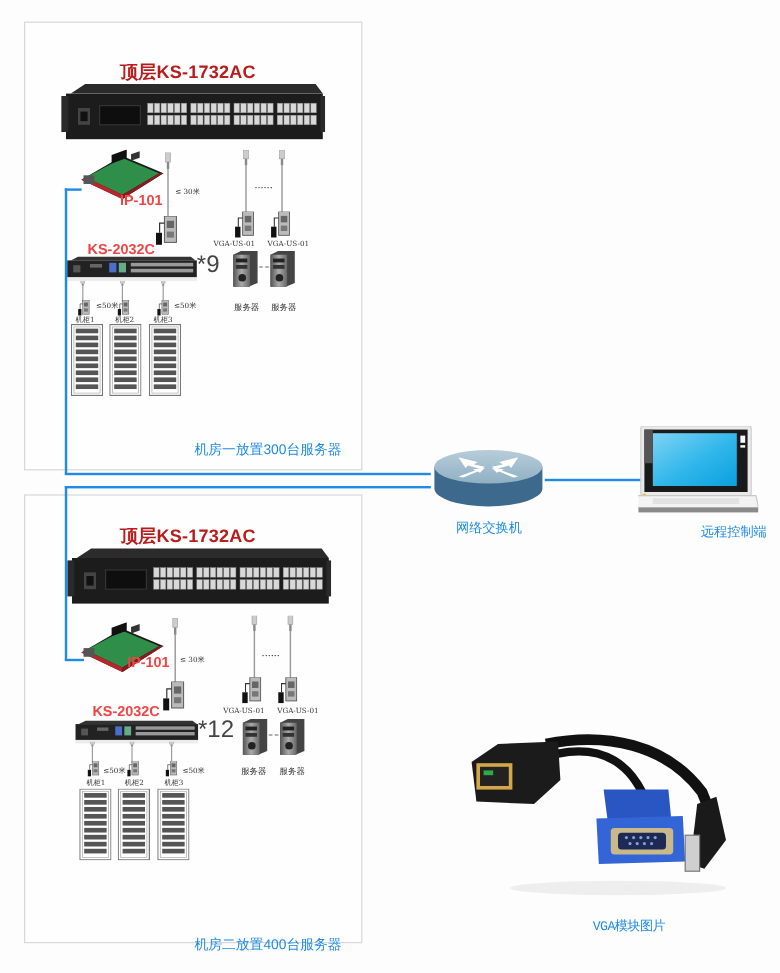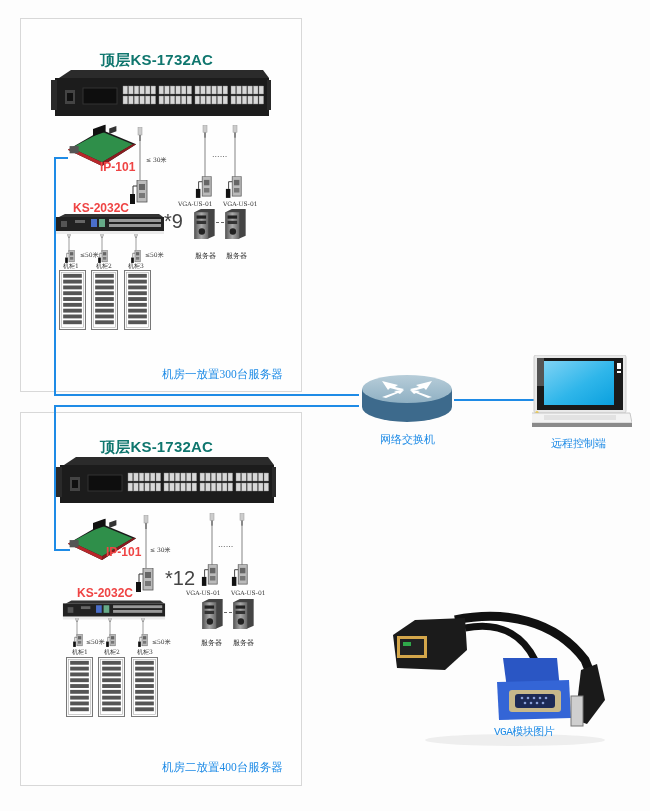--- a/index.html
+++ b/index.html
@@ -1,22 +1,22 @@
 <!DOCTYPE html>
 <html><head>
 <meta charset="utf-8">
 <style>
   html,body{margin:0;padding:0;}
   body{width:650px;height:811px;background:#fdfdfd;position:relative;overflow:hidden;font-family:"DejaVu Sans",sans-serif;}
   .abs{position:absolute;}
   .room{position:absolute;border:1px solid #d8d8d8;background:#fefefe;}
-  .title-top{font-family:"Liberation Sans",sans-serif;font-weight:bold;font-size:15px;color:#0f766e;letter-spacing:0.2px;}
+  .title-top{font-family:"Liberation Sans",sans-serif;font-weight:bold;font-size:15px;color:#b91c1c;letter-spacing:0.2px;}
   .lbl-sm{font-family:"Liberation Sans",sans-serif;font-weight:bold;font-size:12px;color:#ef4444;}
   .tiny{font-family:"DejaVu Serif",serif;font-size:6px;color:#333;white-space:nowrap;}
-  .room-caption{font-family:Liberation Serif, serif;font-size:11.5px;color:#1e8be6;text-align:center;}
+  .room-caption{font-family:Liberation Sans, sans-serif;font-size:11.5px;color:#1e8be6;text-align:center;}
   .caption{font-family:Liberation Mono, monospace;font-size:11px;color:#1e8be6;}
   .mult{font-family:"Liberation Sans",sans-serif;font-size:20px;color:#444;}
   .wire{position:absolute;background:#1e8be6;}
 </style>
 </head>
 <body>
 
 <svg width="0" height="0" style="position:absolute">
   <defs>
     <linearGradient id="gScreen" x1="0" y1="0" x2="1" y2="1">
@@ -339,21 +339,21 @@
     <use href="#server"></use>
   </svg>
 <div class="abs" style="left:224px;top:612px;width:8px;border-top:1px dashed #666;"></div>
 <div class="abs tiny" style="left:201px;top:638px;font-size:7px;">服务器</div>
 <div class="abs tiny" style="left:233px;top:638px;font-size:7px;">服务器</div>
 
 <div class="abs lbl-sm" style="left:77px;top:586px;">KS-2032C</div>
 <svg class="abs" style="left:62px;top:599px;" width="104" height="22" viewBox="0 0 110 22">
     <use href="#smallSwitch"></use>
   </svg>
-<div class="abs mult" style="left:165px;top:567px;">*12</div>
+<div class="abs mult" style="left:165px;top:597px;">*12</div>
 
 <svg class="abs" style="left:73px;top:618px;" width="8" height="18" viewBox="0 0 10 60" preserveAspectRatio="none">
     <use href="#cable"></use>
   </svg>
 <svg class="abs" style="left:106px;top:618px;" width="8" height="18" viewBox="0 0 10 60" preserveAspectRatio="none">
     <use href="#cable"></use>
   </svg>
 <svg class="abs" style="left:139px;top:618px;" width="8" height="18" viewBox="0 0 10 60" preserveAspectRatio="none">
     <use href="#cable"></use>
   </svg>
@@ -374,21 +374,21 @@
 <svg class="abs" style="left:66px;top:657px;" width="27" height="60" viewBox="0 0 26 62" preserveAspectRatio="none">
     <use href="#rack"></use>
   </svg>
 <svg class="abs" style="left:98px;top:657px;" width="27" height="60" viewBox="0 0 26 62" preserveAspectRatio="none">
     <use href="#rack"></use>
   </svg>
 <svg class="abs" style="left:131px;top:657px;" width="27" height="60" viewBox="0 0 26 62" preserveAspectRatio="none">
     <use href="#rack"></use>
   </svg>
 
-<div class="abs room-caption" style="left:162px;top:760px;">机房二放置400台服务器</div>
+<div class="abs room-caption" style="left:162px;top:780px;">机房二放置400台服务器</div>
 
 <div class="wire" style="left:54px;top:157px;width:14px;height:1.5px;"></div>
 <div class="wire" style="left:54px;top:157px;width:1.5px;height:238px;"></div>
 <div class="wire" style="left:54px;top:394px;width:305px;height:1.5px;"></div>
 
 <div class="wire" style="left:54px;top:405px;width:305px;height:1.5px;"></div>
 <div class="wire" style="left:54px;top:405px;width:1.5px;height:145px;"></div>
 <div class="wire" style="left:54px;top:549px;width:16px;height:1.5px;"></div>
 
 <div class="wire" style="left:454px;top:399px;width:80px;height:1.5px;"></div>
@@ -410,21 +410,21 @@
   <rect x="5" y="3" width="86" height="52" fill="#1a1a1a"></rect>
   <rect x="12" y="6" width="70" height="44" fill="url(#gScreen)"></rect>
   <rect x="5" y="3" width="7" height="28" fill="#555"></rect>
   <rect x="85" y="8" width="4" height="6" fill="#fff"></rect>
   <rect x="85" y="16" width="4" height="2" fill="#fff"></rect>
   <circle cx="5" cy="58" r="1.8" fill="#f3c20f"></circle>
   <path d="M-2 58 L98 58 L100 68 L-4 68 Z" fill="#f3f3f3" stroke="#c8c8c8"></path>
   <rect x="12" y="60" width="72" height="5" fill="#e2e2e2"></rect>
   <rect x="-4" y="68" width="104" height="4" fill="#8a8a8a"></rect>
 </svg>
-<div class="abs caption" style="left:551px;top:436px;">远程控制端</div>
+<div class="abs caption" style="left:584px;top:436px;">远程控制端</div>
 
 <svg class="abs" style="left:385px;top:600px;" width="245" height="150" viewBox="0 0 245 150">
   <ellipse cx="130" cy="140" rx="90" ry="6" fill="#eee"></ellipse>
   <path d="M70 20 C120 10 170 20 200 60 L212 90" stroke="#111" stroke-width="9" fill="none"></path>
   <path d="M80 28 C120 20 140 40 150 60" stroke="#111" stroke-width="7" fill="none"></path>
   <path d="M8 35 L30 20 L80 18 L82 50 L60 70 L12 68 Z" fill="#1b1b1b"></path>
   <rect x="12" y="36" width="30" height="22" fill="#d4a64a"></rect>
   <rect x="15" y="39" width="24" height="16" fill="#222"></rect>
   <rect x="18" y="42" width="8" height="4" fill="#2fa84a"></rect>
   <path d="M118 58 L172 58 L176 100 L124 104 Z" fill="#2a56c4"></path>
@@ -438,13 +438,13 @@
       <circle cx="155" cy="98" r="1.3"></circle>
       <circle cx="161" cy="98" r="1.3"></circle>
     <circle cx="140" cy="103" r="1.3"></circle>
       <circle cx="146" cy="103" r="1.3"></circle>
       <circle cx="152" cy="103" r="1.3"></circle>
       <circle cx="158" cy="103" r="1.3"></circle>
   </g>
   <path d="M196 70 L212 64 L220 100 L202 124 L190 120 Z" fill="#1a1a1a"></path>
   <rect x="186" y="96" width="12" height="30" fill="#cfcfcf" stroke="#777"></rect>
 </svg>
-<div class="abs caption" style="left:494px;top:724px;letter-spacing:-0.5px;">VGA模块图片</div>
+<div class="abs caption" style="left:494px;top:764px;letter-spacing:-0.5px;">VGA模块图片</div>
 
 </body></html>

